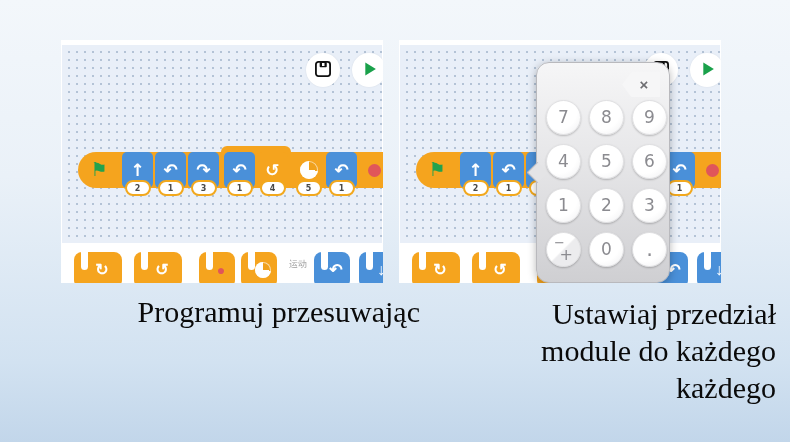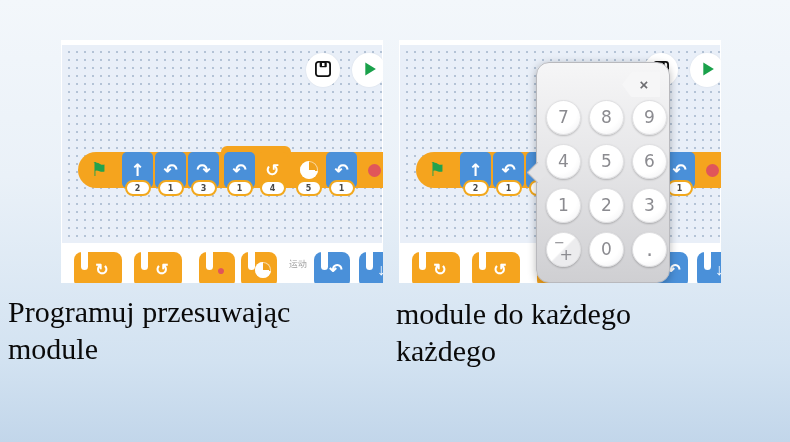--- a/index.html
+++ b/index.html
@@ -75,21 +75,21 @@
   .key{position:relative;width:35px;height:35px;border-radius:50%;border:1px solid #e0e0e2;padding:0;cursor:pointer;
     background:radial-gradient(circle at 35% 30%,#ffffff 58%,#efeff1 100%);
     box-shadow:0 1px 2px rgba(0,0,0,.22);
     color:#8b8b90;font-size:17px;font-family:"DejaVu Sans",sans-serif;
     display:flex;align-items:center;justify-content:center;line-height:1;}
   .key.pm{background:linear-gradient(135deg,#ffffff 48%,#ececee 52%);}
   .key.pm .pm-minus{position:absolute;left:7px;top:3px;font-size:13px;color:#8b8b90;}
   .key.pm .pm-plus{position:absolute;right:7px;bottom:3px;font-size:16px;color:#8b8b90;}
   .key.dotkey{font-size:21px;}
   
-  .caption{position:absolute;text-align:left;color:#0a0a0a;
+  .caption{position:absolute;text-align:right;color:#0a0a0a;
     font-family:"Liberation Serif","DejaVu Serif",serif;font-size:30px;line-height:37px;}
   .caption.left{left:8px;top:293px;width:412px;}
   .caption.right{left:396px;top:295px;width:380px;}
 </style>
 </head>
 <body>
 
 <div class="panel left">
   <div class="canvas">
     <button class="circle-btn save">
@@ -273,18 +273,18 @@
         <span class="pm-plus">+</span>
       </button>
       <button class="key">0</button>
       <button class="key dotkey">.</button>
     </div>
   </div>
 </div>
 
 <div class="caption left">
   <div>Programuj przesuwając</div>
-  <div>module</div>
 </div>
 <div class="caption right">
+  <div>Ustawiaj przedział</div>
   <div>module do każdego</div>
   <div>każdego</div>
 </div>
 
 </body></html>

